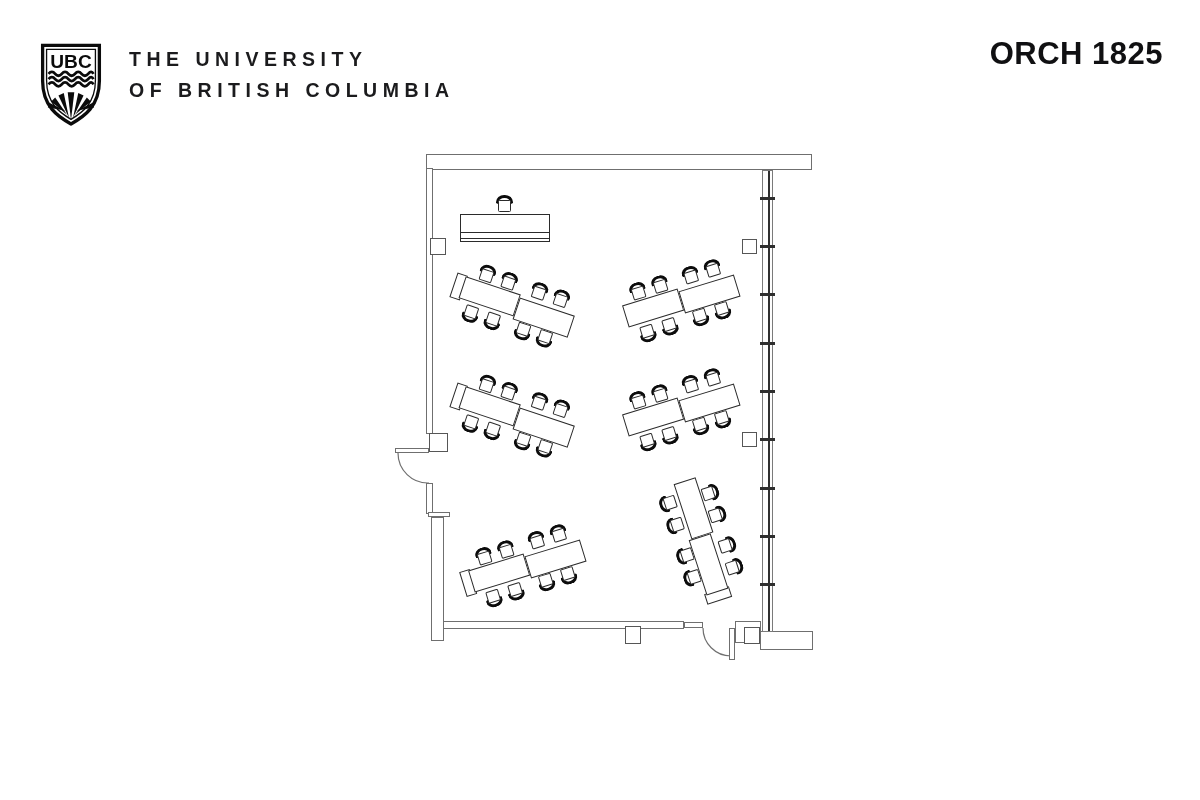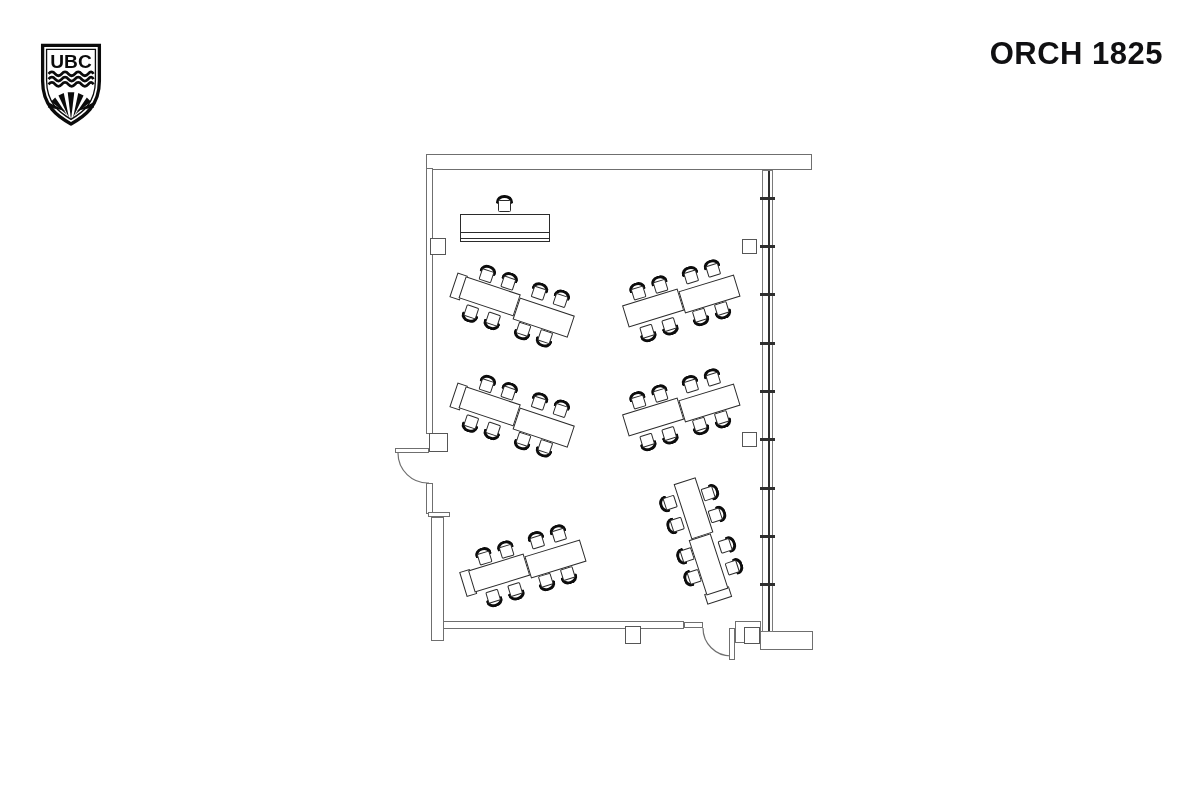--- a/index.html
+++ b/index.html
@@ -64,20 +64,22 @@
       <polygon points="47,115 31,81 39,77"></polygon>
       <polygon points="53,115 69,81 61,77"></polygon>
       <polygon points="44,110 20,90 26,84"></polygon>
       <polygon points="56,110 80,90 74,84"></polygon>
       <polygon points="42,104 15,99 17,92"></polygon>
       <polygon points="58,104 85,99 83,92"></polygon>
     </g>
   </svg>
 
   <div id="wordmark">
+    <div>THE UNIVERSITY</div>
+    <div>OF BRITISH COLUMBIA</div>
   </div>
 
   <div id="room-label">ORCH 1825</div>
 </div>
 
 <div id="floorplan">
     <svg id="door-arcs" width="1200" height="800">
       <path d="M 398 453 A 30 30 0 0 0 429 483" fill="none" stroke="#6f6f6f" stroke-width="1.2"></path>
       <path d="M 703 628 A 28 28 0 0 0 731 656" fill="none" stroke="#6f6f6f" stroke-width="1.2"></path>
     </svg>

